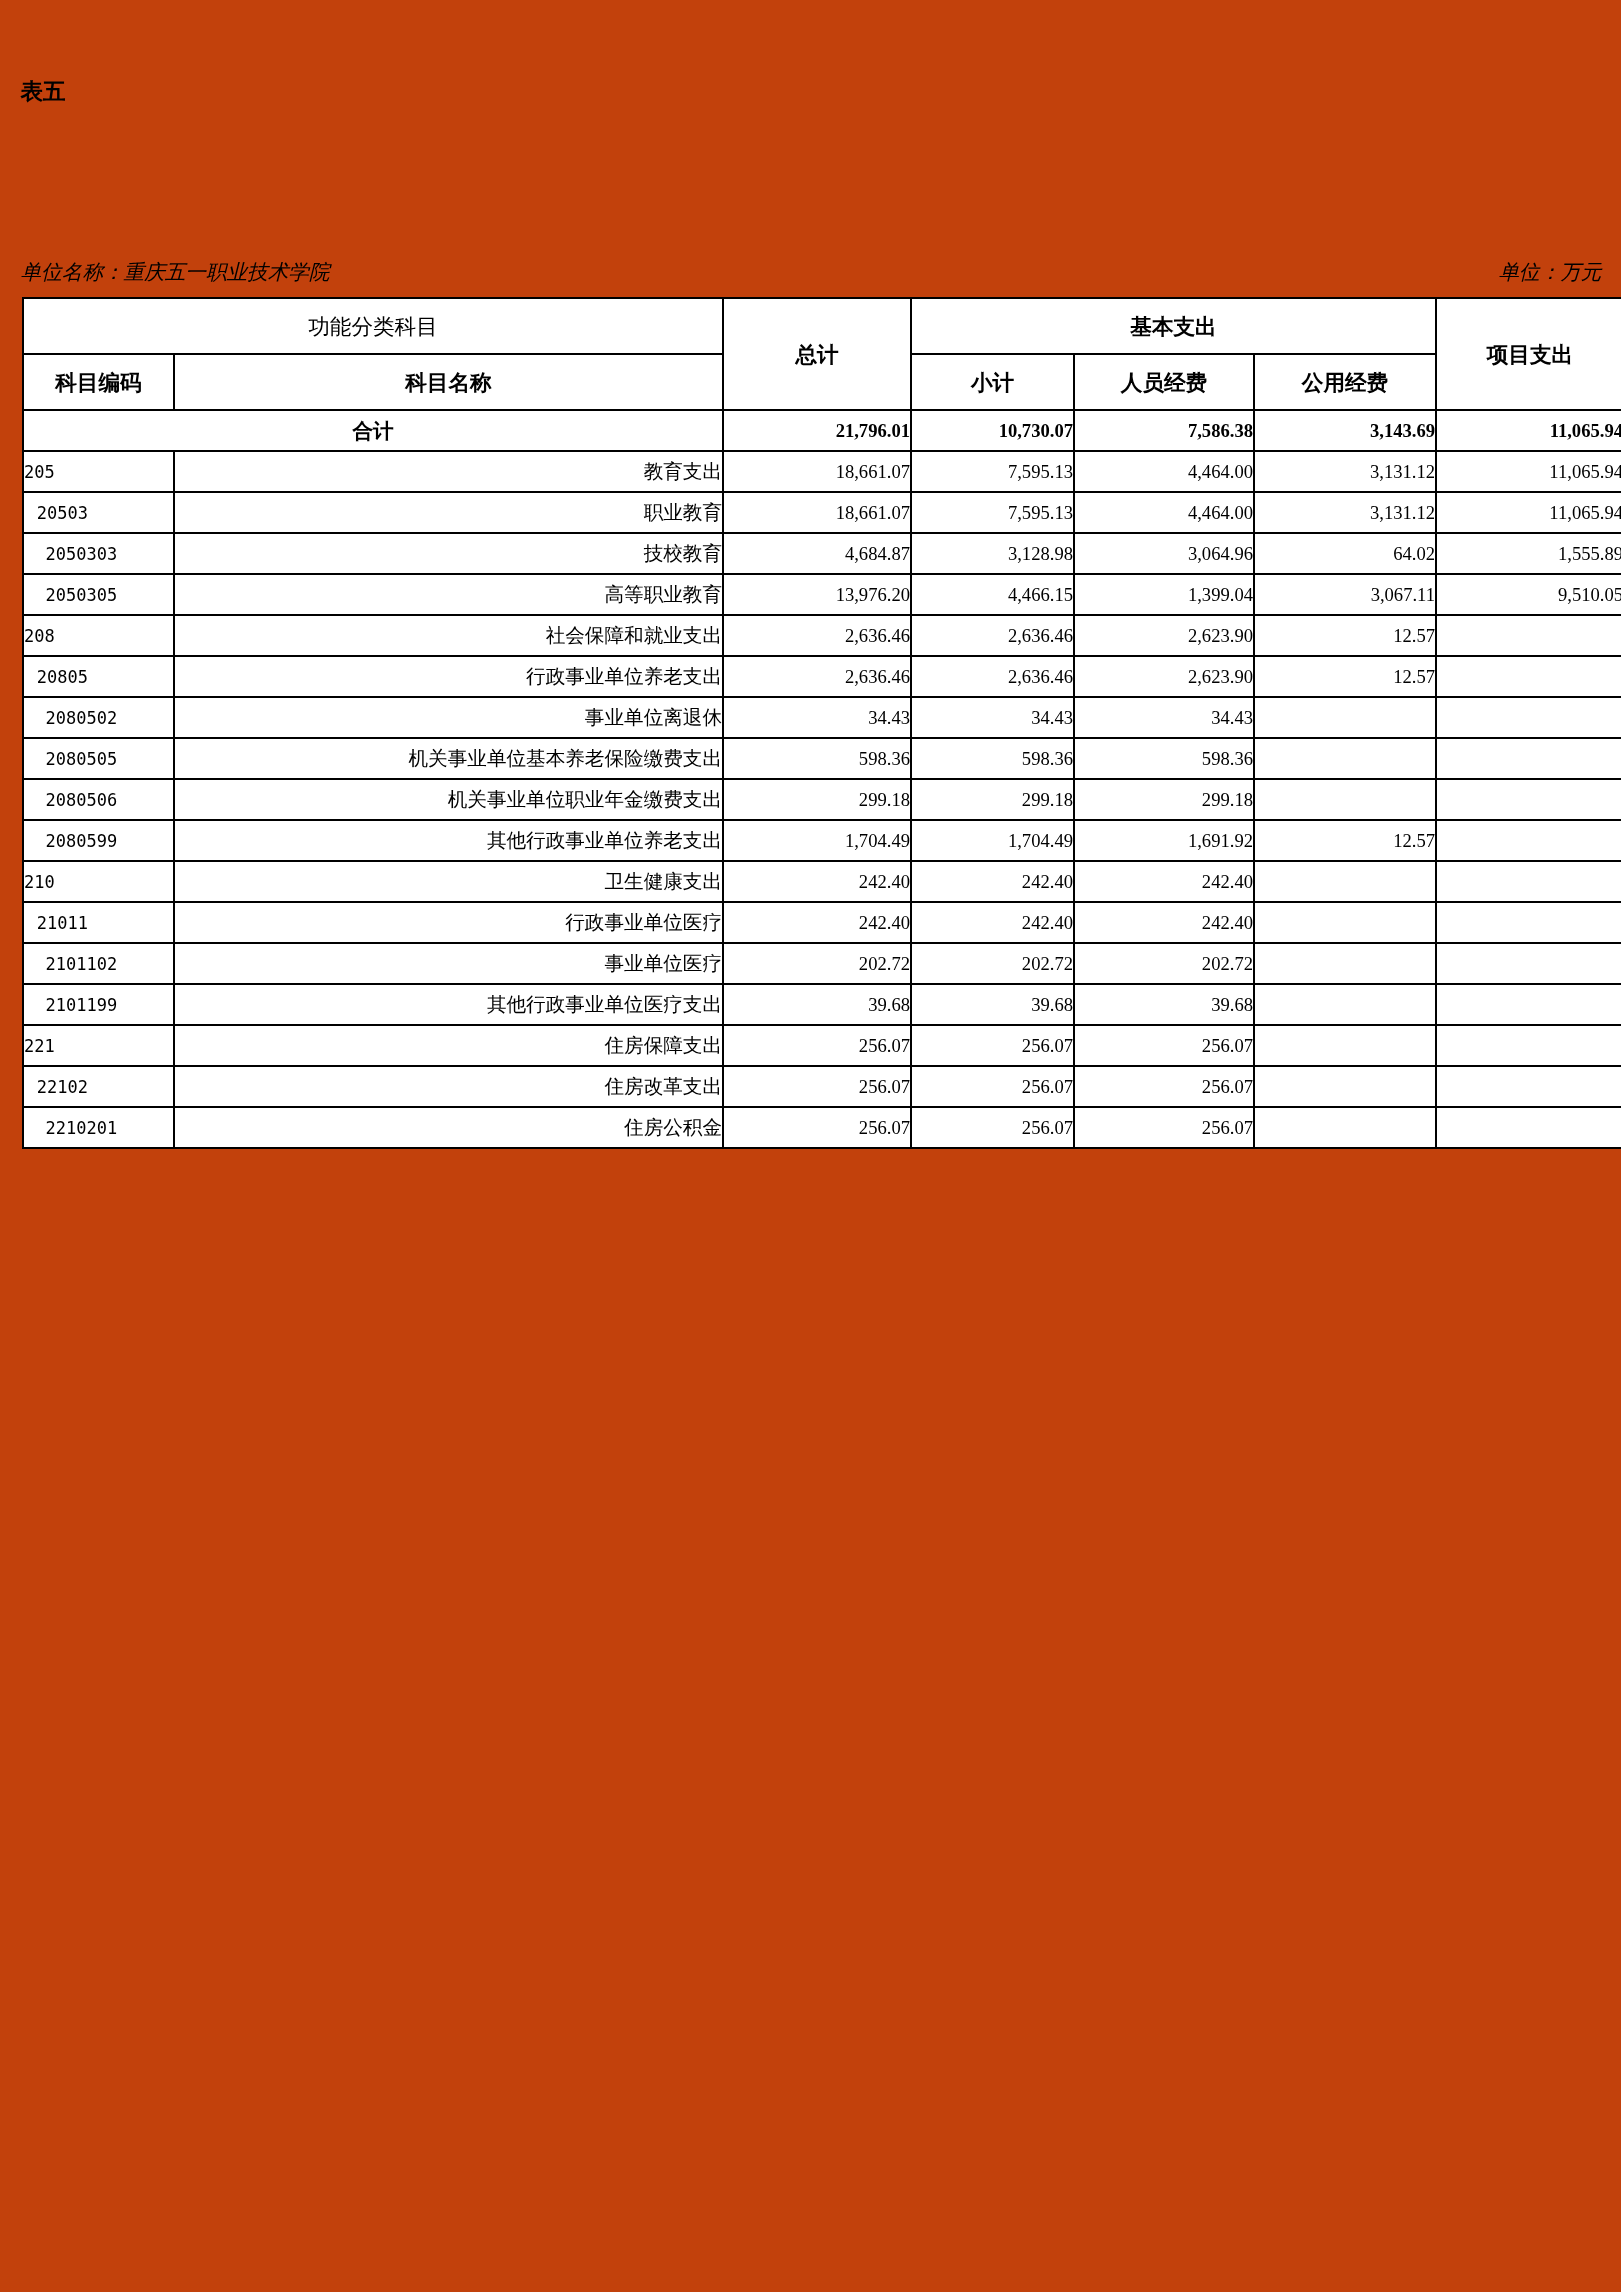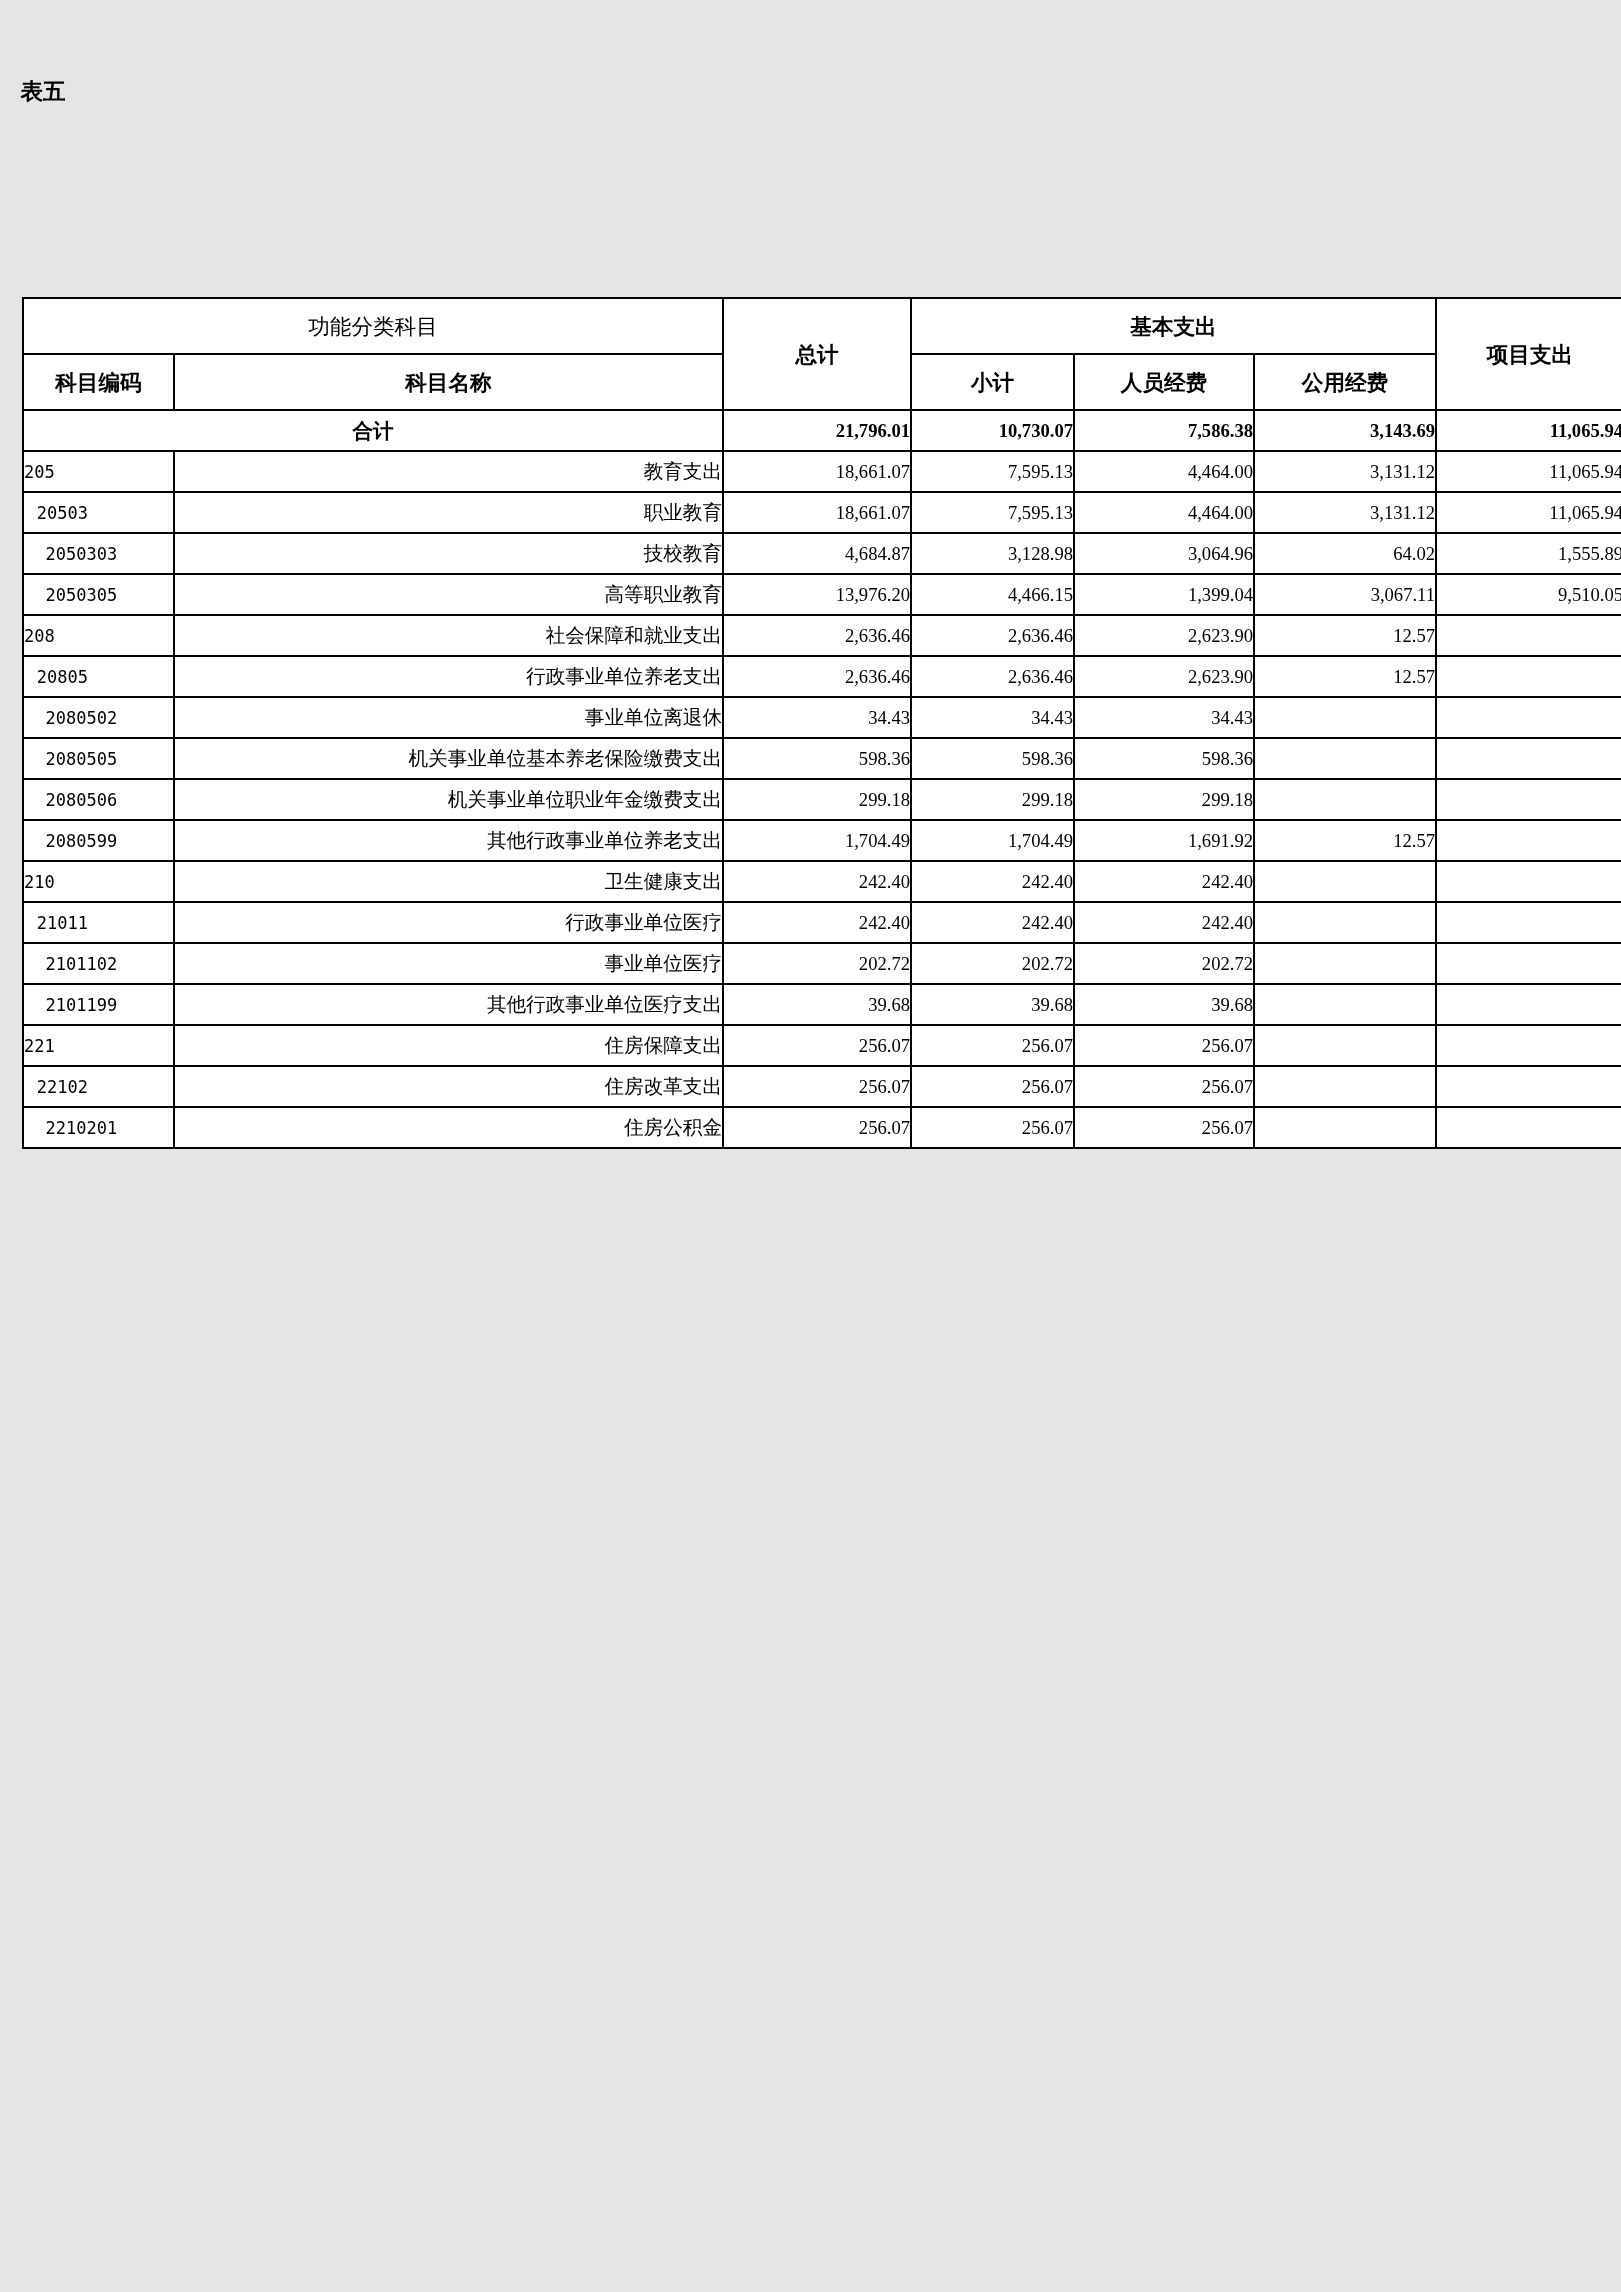--- a/index.html
+++ b/index.html
@@ -1,20 +1,20 @@
 <!DOCTYPE html>
 <html><head>
 <meta charset="utf-8">
 <style>
   html,body{margin:0;padding:0;background:#ffffff;}
   .page{
     position:relative;
     width:1621px;
     height:2293px;
-    background:#e5e5e5;
+    background:#c2410c;
     font-family:"Liberation Serif","DejaVu Serif",serif;
     color:#000;
     overflow:hidden;
   }
   .doc-tag{
     position:absolute;
     left:20.6px; top:76px;
     font-family:"Liberation Sans","DejaVu Sans",sans-serif;
     font-weight:700;
     font-size:22.5px;
@@ -95,20 +95,24 @@
   }
 </style>
 </head>
 <body>
 
 <div class="page">
 
   <div class="doc-tag">表五</div>
 
 
+  <div class="meta-row">
+    <span>单位名称：重庆五一职业技术学院</span>
+    <span>单位：万元</span>
+  </div>
 
   <table class="budget">
     <colgroup>
       <col style="width:151px">
       <col style="width:549px">
       <col style="width:188px">
       <col style="width:163px">
       <col style="width:180px">
       <col style="width:182px">
       <col style="width:188px">

